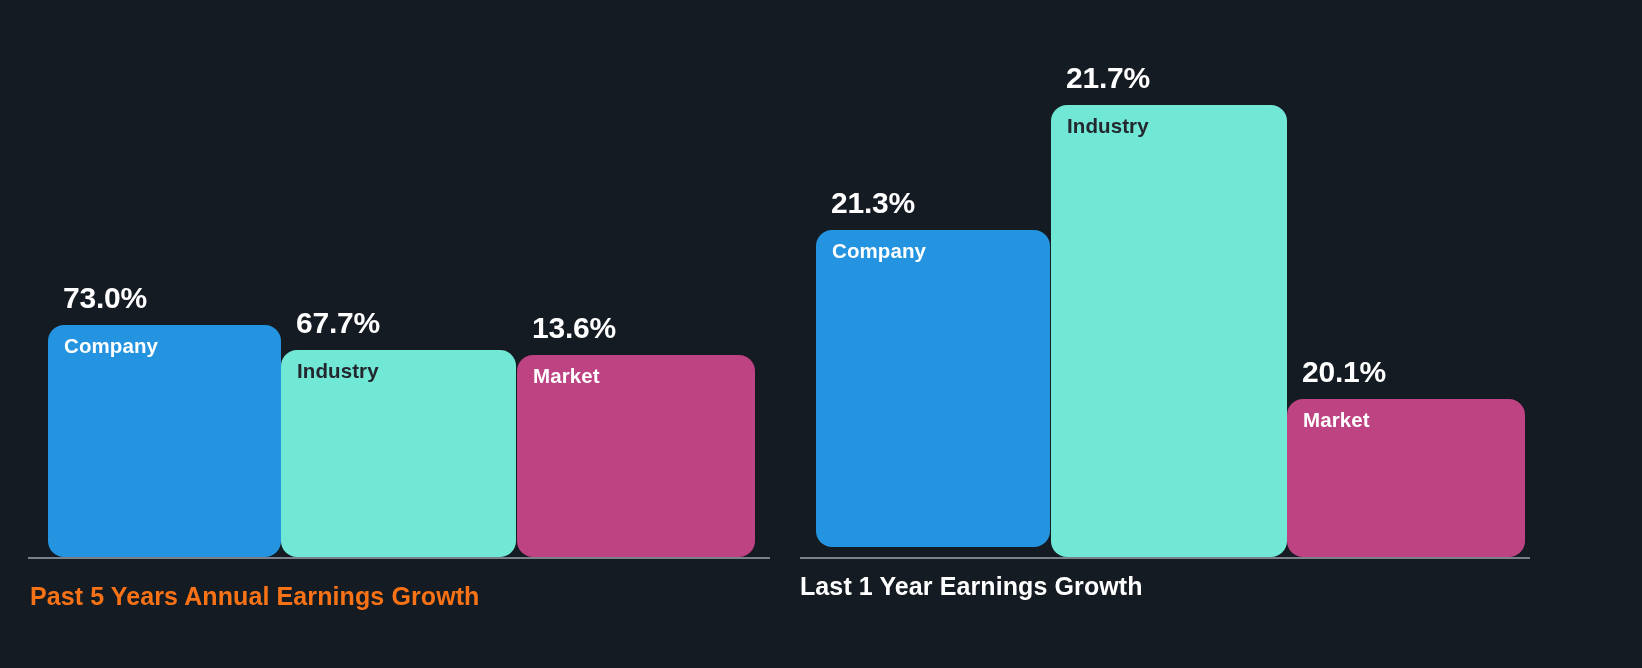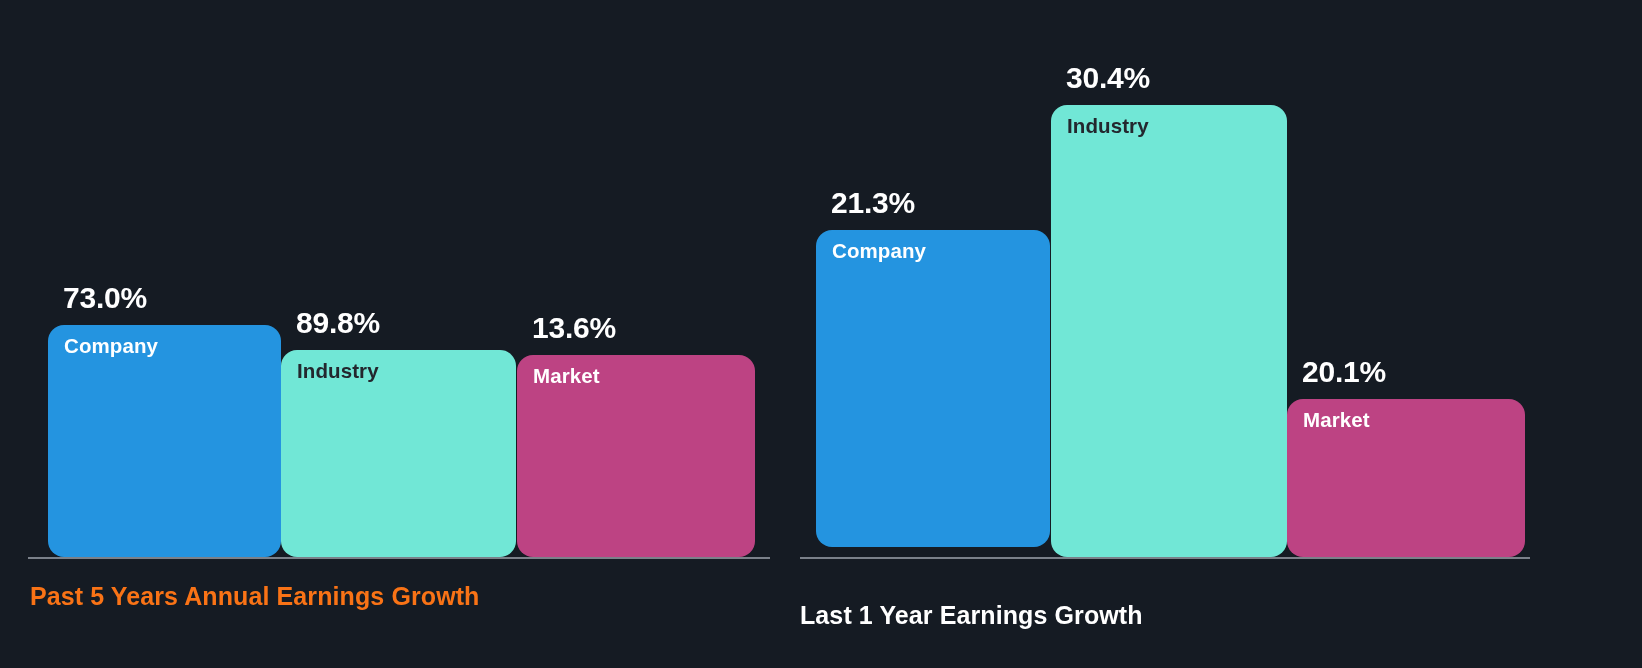--- a/index.html
+++ b/index.html
@@ -100,21 +100,21 @@
     <div class="plot-area">
 
       <div class="bar-group" id="p5-b0" style="left: 48px; width: 233px; bottom: 3px; height: 232px;">
         <div class="bar-value-label" style="bottom: 244px; color: rgb(255, 255, 255);">73.0%</div>
         <div class="bar" style="height: 232px; background: rgb(36, 148, 224);">
           <span class="bar-series-label light-text" style="color: rgb(255, 255, 255);">Company</span>
         </div>
       </div>
 
       <div class="bar-group" id="p5-b1" style="left: 281px; width: 235px; bottom: 3px; height: 207px;">
-        <div class="bar-value-label" style="bottom: 219px; color: rgb(255, 255, 255);">89.8%</div>
+        <div class="bar-value-label" style="bottom: 219px; color: rgb(255, 255, 255);">67.7%</div>
         <div class="bar" style="height: 207px; background: rgb(113, 231, 214);">
           <span class="bar-series-label dark-text" style="color: rgb(35, 39, 46);">Industry</span>
         </div>
       </div>
 
       <div class="bar-group" id="p5-b2" style="left: 517px; width: 238px; bottom: 3px; height: 202px; margin-top: 16px;">
         <div class="bar-value-label" style="bottom: 214px; color: rgb(255, 255, 255);">13.6%</div>
         <div class="bar" style="height: 202px; background: rgb(189, 67, 131);">
           <span class="bar-series-label light-text" style="color: rgb(255, 255, 255);">Market</span>
         </div>
@@ -131,32 +131,32 @@
     <div class="plot-area">
 
       <div class="bar-group" id="l1-b0" style="left: 16px; width: 234px; bottom: 13px; height: 289px;">
         <div class="bar-value-label" style="bottom: 329px; color: rgb(255, 255, 255);">21.3%</div>
         <div class="bar" style="height: 317px; background: rgb(36, 148, 224);">
           <span class="bar-series-label light-text" style="color: rgb(255, 255, 255);">Company</span>
         </div>
       </div>
 
       <div class="bar-group" id="l1-b1" style="left: 251px; width: 236px; bottom: 3px; height: 452px;">
-        <div class="bar-value-label" style="bottom: 464px; color: rgb(255, 255, 255);">30.4%</div>
+        <div class="bar-value-label" style="bottom: 464px; color: rgb(255, 255, 255);">21.7%</div>
         <div class="bar" style="height: 452px; background: rgb(113, 231, 214);">
           <span class="bar-series-label dark-text" style="color: rgb(35, 39, 46);">Industry</span>
         </div>
       </div>
 
       <div class="bar-group" id="l1-b2" style="left: 487px; width: 238px; bottom: 3px; height: 158px;">
         <div class="bar-value-label" style="bottom: 170px; color: rgb(255, 255, 255);">20.1%</div>
         <div class="bar" style="height: 158px; background: rgb(189, 67, 131);">
           <span class="bar-series-label light-text" style="color: rgb(255, 255, 255);">Market</span>
         </div>
       </div>
 
       <div class="axis-line" id="l1-axis" style="left: 0px; width: 730px; top: 557px; background: rgb(141, 147, 156);"></div>
     </div>
 
-    <div class="chart-title" id="l1-title" style="left: 0px; top: 601px; color: rgb(255, 255, 255);">Last 1 Year Earnings Growth</div>
+    <div class="chart-title" id="l1-title" style="left: 0px; top: 572px; color: rgb(255, 255, 255);">Last 1 Year Earnings Growth</div>
   </div>
 
 </div>
 
 </body></html>

